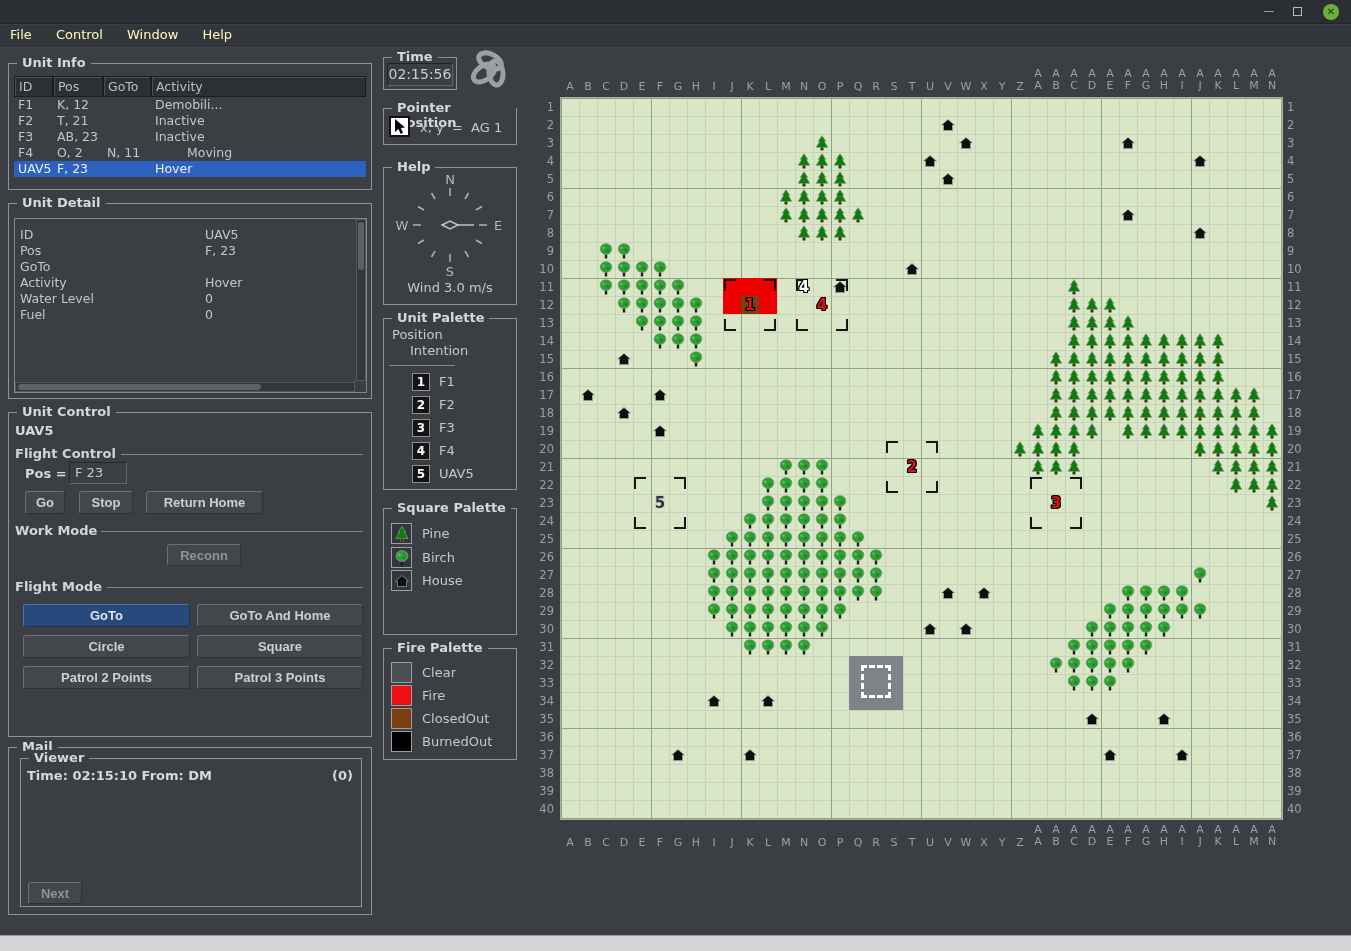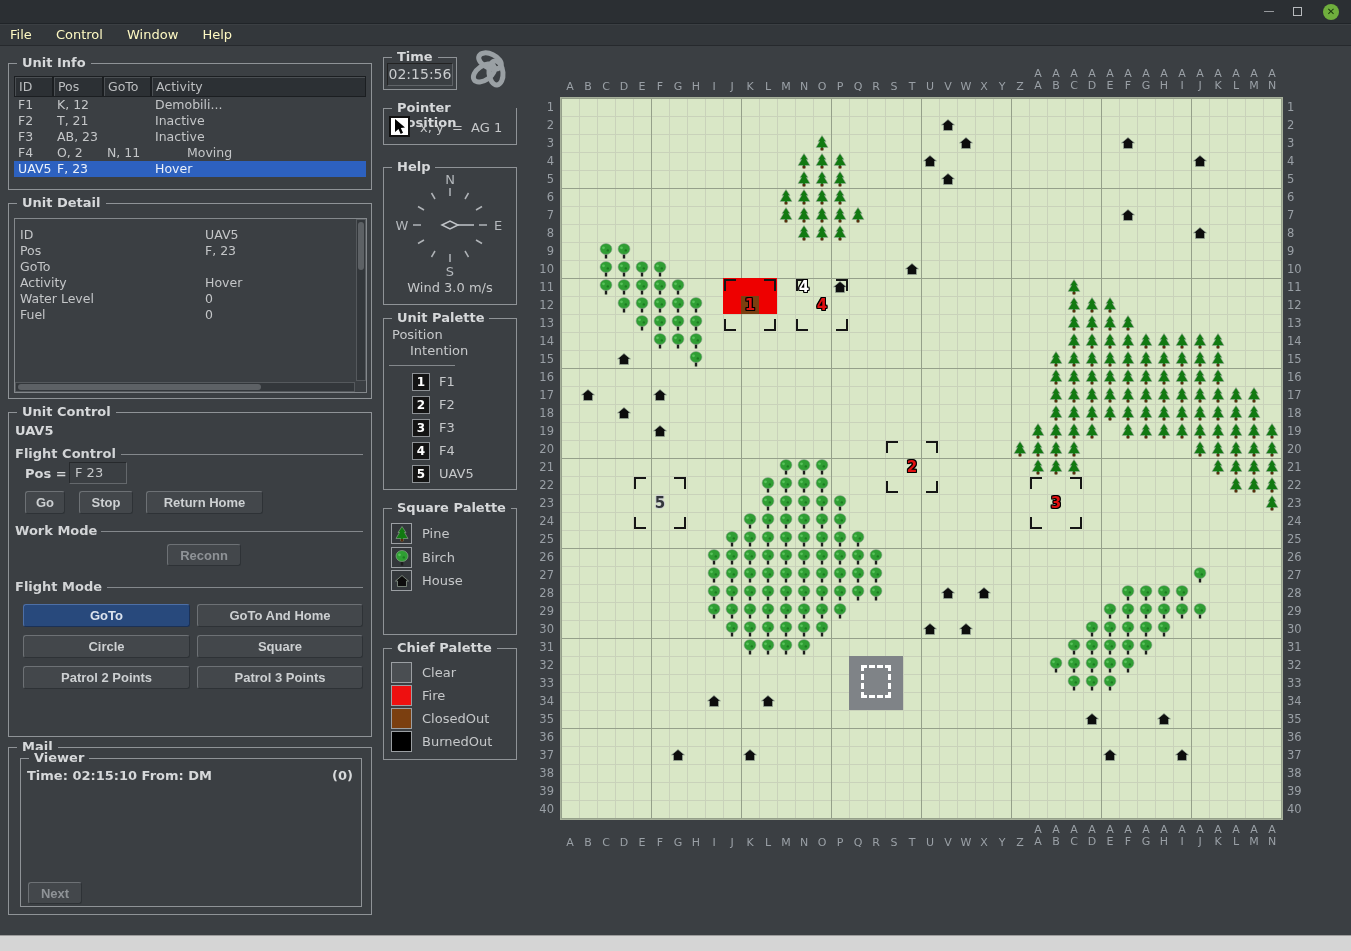--- a/index.html
+++ b/index.html
@@ -305,21 +305,21 @@
   <div class="pal-label" style="left:38px;top:41px;">Birch</div>
   <div class="pal-item-icon" style="left:7px;top:61px;">
     <svg width="16" height="16" viewBox="0 0 16 16">
         <path d="M1.5 8 L8 2.5 L14.5 8 L12.5 8 L12.5 13.5 L3.5 13.5 L3.5 8 Z" fill="#0d0d0d" stroke="#9aa89a" stroke-width="0.7"></path>
       </svg>
   </div>
   <div class="pal-label" style="left:38px;top:64px;">House</div>
 </div>
 
 <div class="group" style="left:383px;top:648px;width:134px;height:112px;">
-  <span class="gtitle">Chief Palette</span>
+  <span class="gtitle">Fire Palette</span>
   <div class="swatch" style="left: 7px; top: 13px; background: rgb(74, 78, 82);"></div>
   <div class="pal-label" style="left:38px;top:16px;">Clear</div>
   <div class="swatch" style="left: 7px; top: 36px; background: rgb(238, 16, 16);"></div>
   <div class="pal-label" style="left:38px;top:39px;">Fire</div>
   <div class="swatch" style="left: 7px; top: 59px; background: rgb(123, 63, 16);"></div>
   <div class="pal-label" style="left:38px;top:62px;">ClosedOut</div>
   <div class="swatch" style="left: 7px; top: 82px; background: rgb(0, 0, 0);"></div>
   <div class="pal-label" style="left:38px;top:85px;">BurnedOut</div>
 </div>
 

